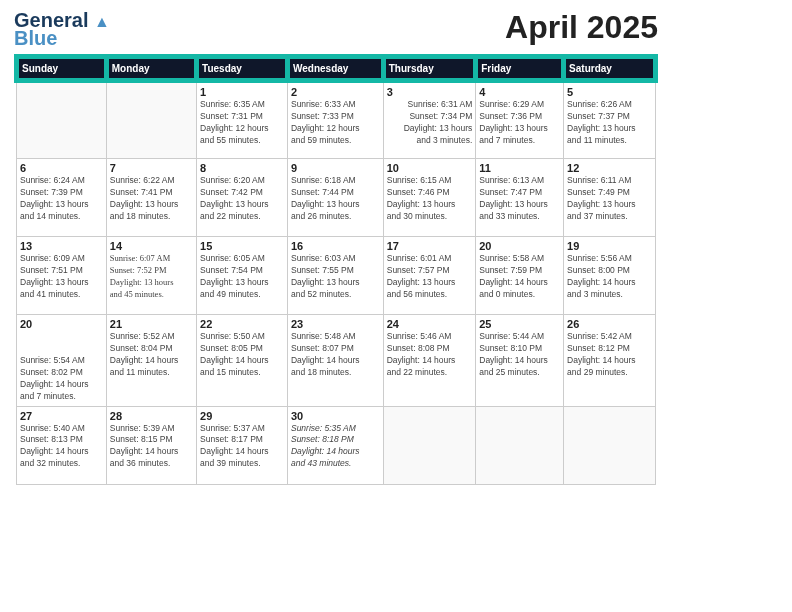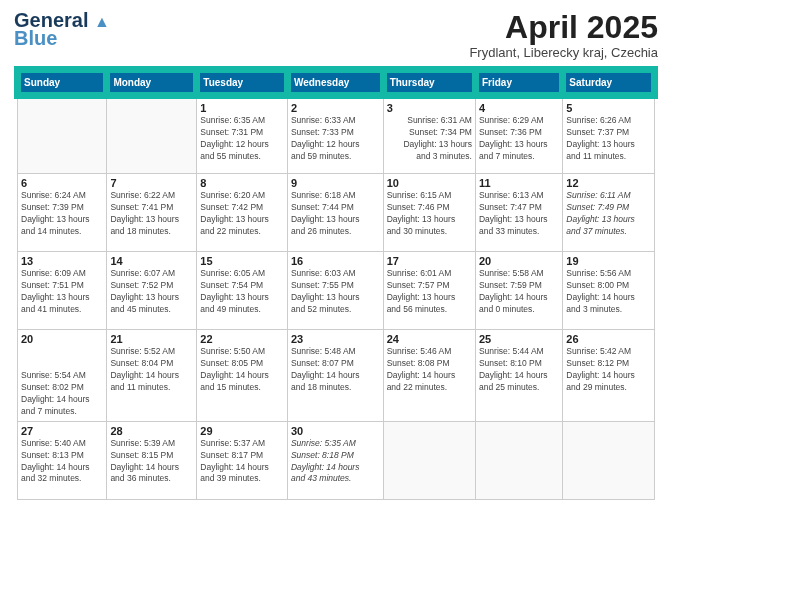--- a/index.html
+++ b/index.html
@@ -40,27 +40,27 @@
     .location {
       font-size: 13px;
       color: #444;
     }
     .calendar {
       width: 100%;
       border-collapse: collapse;
       font-size: 9.5px;
     }
     .calendar th {
-      background: #0369a1;
+      background: #0f172a;
       color: #fff;
       padding: 4px 3px;
       text-align: left;
       font-size: 10px;
       font-weight: bold;
-      border: 7px solid #14b8a6;
+      border: 5px solid #14b8a6;
       margin-top: 34px;
     }
     .calendar td {
       border: 1px solid #ccc;
       vertical-align: top;
       padding: 3px 3px;
       width: 109px;
       height: 78px;
       color: #333;
       background: #fff;
@@ -90,21 +90,20 @@
       <div style="display:flex;align-items:center;gap:2px;">
         <div style="font-size:20px;font-weight:bold;color:#1a3a5c;line-height:1;">
           <span style="color:#1a3a5c;">General</span>
           <span style="color:#4a90c4;font-size:16px;">▲</span>
         </div>
       </div>
       <div style="font-size:20px;font-weight:bold;color:#4a90c4;line-height:1;margin-top:-2px;">Blue</div>
     </div>
     <div class="title-block">
       <div class="month-title">April 2025</div>
-      <div class="location">Frydlant, Liberecky kraj, Czechia</div>
     </div>
   </div>
 
   <table class="calendar">
     <thead>
       <tr>
       <th>Sunday</th>
           <th>Monday</th>
           <th>Tuesday</th>
           <th>Wednesday</th>
@@ -191,37 +190,37 @@
           </td>
           <td>
             <span class="day-num">11</span>
             <div class="day-detail" style="white-space: pre-line;">Sunrise: 6:13 AM
 Sunset: 7:47 PM
 Daylight: 13 hours
 and 33 minutes.</div>
           </td>
           <td>
             <span class="day-num">12</span>
-            <div class="day-detail" style="white-space: pre-line; font-style: italic;">Sunrise: 6:11 AM
+            <div class="day-detail" style="white-space: pre-line;">Sunrise: 6:11 AM
 Sunset: 7:49 PM
 Daylight: 13 hours
 and 37 minutes.</div>
           </td>
         </tr>
         <tr>
           <td>
             <span class="day-num">13</span>
             <div class="day-detail" style="white-space: pre-line;">Sunrise: 6:09 AM
 Sunset: 7:51 PM
 Daylight: 13 hours
 and 41 minutes.</div>
           </td>
           <td>
             <span class="day-num">14</span>
-            <div class="day-detail" style="white-space: pre-line;">Sunrise: 6:07 AM
+            <div class="day-detail" style="white-space: pre-line; font-family: Liberation Serif, serif;">Sunrise: 6:07 AM
 Sunset: 7:52 PM
 Daylight: 13 hours
 and 45 minutes.</div>
           </td>
           <td>
             <span class="day-num">15</span>
             <div class="day-detail" style="white-space: pre-line;">Sunrise: 6:05 AM
 Sunset: 7:54 PM
 Daylight: 13 hours
 and 49 minutes.</div>

